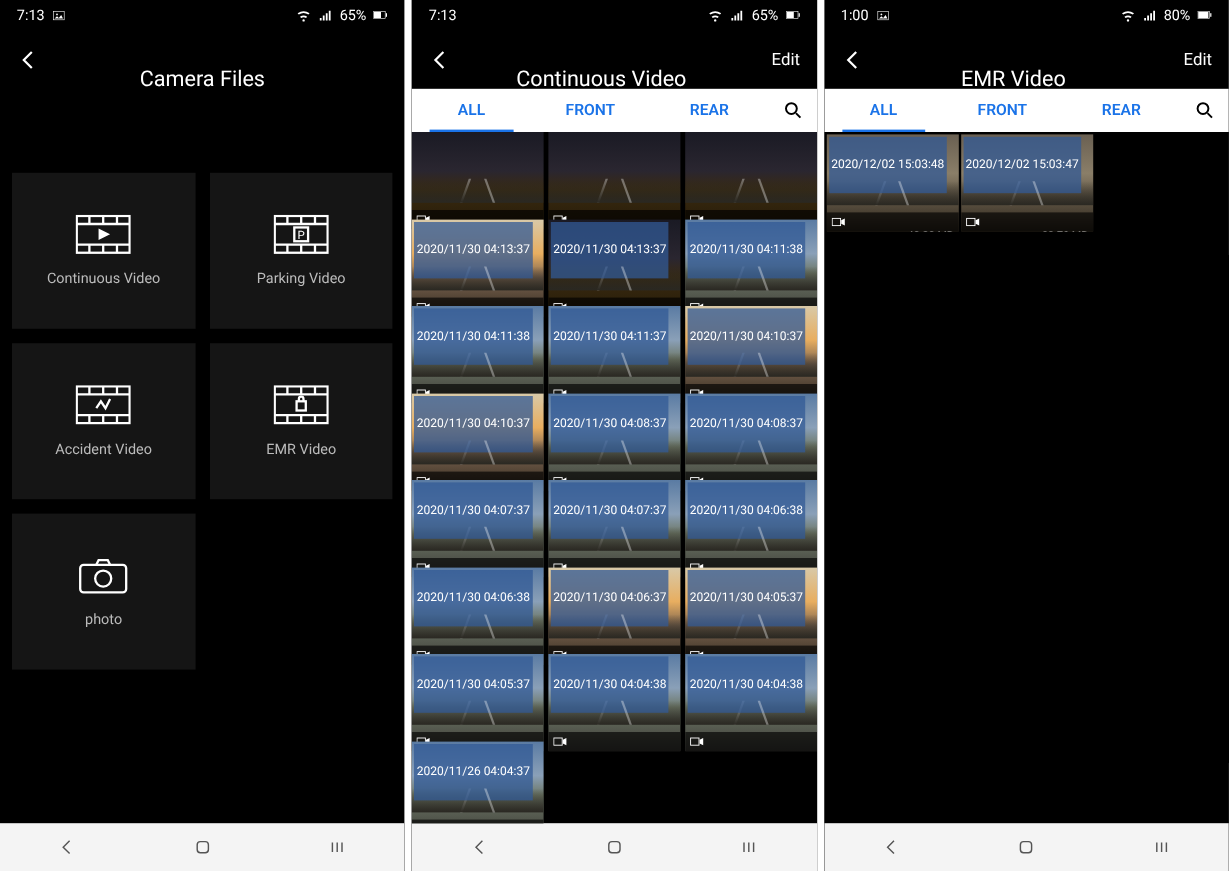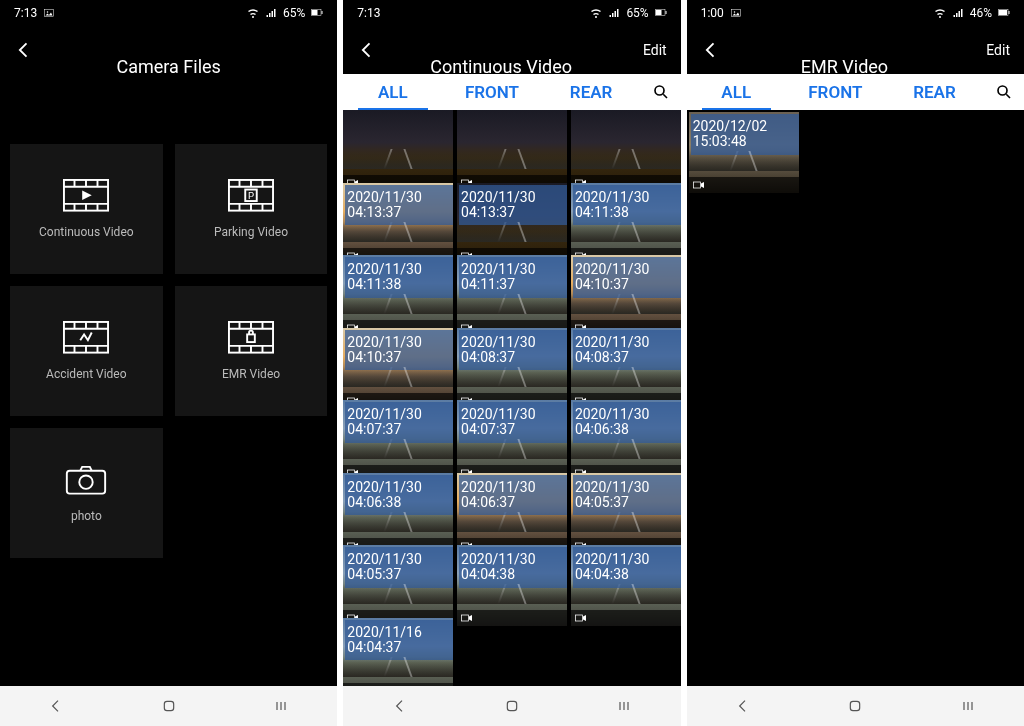--- a/index.html
+++ b/index.html
@@ -59,21 +59,21 @@
     background: #fff;
     height: 36px;
     display: flex;
     align-items: stretch;
   }
   .tab {
     flex: 1;
     display: flex;
     align-items: center;
     justify-content: center;
-    font-size: 17px;
+    font-size: 13px;
     font-weight: 600;
     color: #1a73e8;
     position: relative;
   }
   .tab.active::after {
     content: "";
     position: absolute;
     left: 15%;
     right: 15%;
     bottom: 0;
@@ -122,24 +122,24 @@
     aspect-ratio: 1.35/1;
     background: linear-gradient(to bottom, #5a7ba3 0%, #8aa0b8 35%, #6d7766 55%, #3b3a36 100%);
     overflow: hidden;
   }
   .thumb.dark { background: linear-gradient(to bottom, #1a1a24 0%, #2a2630 40%, #3a2a10 60%, #241a08 100%); }
   .thumb.sunset { background: linear-gradient(to bottom, #d8c9a8 0%, #e8ae60 35%, #7b6450 60%, #2e261c 100%); }
   .thumb.garage { background: linear-gradient(to bottom, #6a6052 0%, #8a7e68 40%, #5a5040 70%, #2a241a 100%); }
   .thumb .ts {
     position: absolute;
     top: 2px; left: 2px;
-    font-size: 14px;
+    font-size: 10px;
     color: #fff;
     background: rgba(50,90,150,0.75);
-    padding: 5px 2px;
+    padding: 18px 2px;
     line-height: 1.1;
   }
   .thumb .bot {
     position: absolute;
     left: 0; right: 0; bottom: 0;
     height: 16px;
     background: rgba(0,0,0,0.65);
     display: flex;
     align-items: center;
     justify-content: space-between;
@@ -576,21 +576,21 @@
         <div class="bot">
           <svg viewBox="0 0 24 18">
             <rect x="1" y="3" width="14" height="12" fill="none" stroke="#fff" stroke-width="1.5"></rect>
             <polygon points="16,6 22,3 22,15 16,12" fill="#fff"></polygon>
           </svg>
           <span class="size"></span>
         </div>
       </div>
       <div class="thumb  lines">
         <div class="road"></div>
-        <div class="ts">2020/11/16 04:04:37</div>
+        <div class="ts">2020/11/26 04:04:37</div>
         <div class="bot">
           <svg viewBox="0 0 24 18">
             <rect x="1" y="3" width="14" height="12" fill="none" stroke="#fff" stroke-width="1.5"></rect>
             <polygon points="16,6 22,3 22,15 16,12" fill="#fff"></polygon>
           </svg>
           <span class="size"></span>
         </div>
       </div>
     </div>
   <div class="nav">
@@ -618,21 +618,21 @@
           <path d="M5 17l4-4 3 3 4-5 3 6z"></path>
         </svg>
     </div>
     <div class="right">
       <svg viewBox="0 0 24 24">
           <path d="M12 18a2 2 0 100 4 2 2 0 000-4zm-6-4a10 10 0 0112 0l-2 2a7 7 0 00-8 0zM2 8a18 18 0 0120 0l-2 2a15 15 0 00-16 0z"></path>
         </svg>
       <svg viewBox="0 0 24 24">
           <path d="M3 20h3v-4H3zm5 0h3v-8H8zm5 0h3V8h-3zm5 0h3V4h-3z"></path>
         </svg>
-      <span>46%</span>
+      <span>80%</span>
       <svg viewBox="0 0 24 14" width="16" height="10">
           <rect x="0" y="0" width="20" height="12" stroke="#fff" fill="none"></rect>
           <rect x="1" y="1" width="17" height="10" fill="#fff"></rect>
           <rect x="21" y="3" width="2" height="6" fill="#fff"></rect>
         </svg>
     </div>
   </div>
   <div class="header">
     <svg class="back" viewBox="0 0 24 24" fill="none" stroke="#fff" stroke-width="2.2">
         <polyline points="15 4 7 12 15 20"></polyline>
@@ -656,20 +656,31 @@
         <div class="road"></div>
         <div class="ts">2020/12/02 15:03:48</div>
         <div class="bot">
           <svg viewBox="0 0 24 18">
             <rect x="1" y="3" width="14" height="12" fill="none" stroke="#fff" stroke-width="1.5"></rect>
             <polygon points="16,6 22,3 22,15 16,12" fill="#fff"></polygon>
           </svg>
           <span class="size">43.23 MB</span>
         </div>
       </div>
+      <div class="thumb garage lines">
+        <div class="road"></div>
+        <div class="ts">2020/12/02 15:03:47</div>
+        <div class="bot">
+          <svg viewBox="0 0 24 18">
+            <rect x="1" y="3" width="14" height="12" fill="none" stroke="#fff" stroke-width="1.5"></rect>
+            <polygon points="16,6 22,3 22,15 16,12" fill="#fff"></polygon>
+          </svg>
+          <span class="size">83.70 MB</span>
+        </div>
+      </div>
     </div>
   <div class="nav">
     <svg viewBox="0 0 24 24">
         <polyline points="15 4 7 12 15 20"></polyline>
       </svg>
     <svg viewBox="0 0 24 24">
         <rect x="5" y="5" width="14" height="14" rx="4"></rect>
       </svg>
     <svg viewBox="0 0 24 24">
         <line x1="6" y1="6" x2="6" y2="18"></line>

